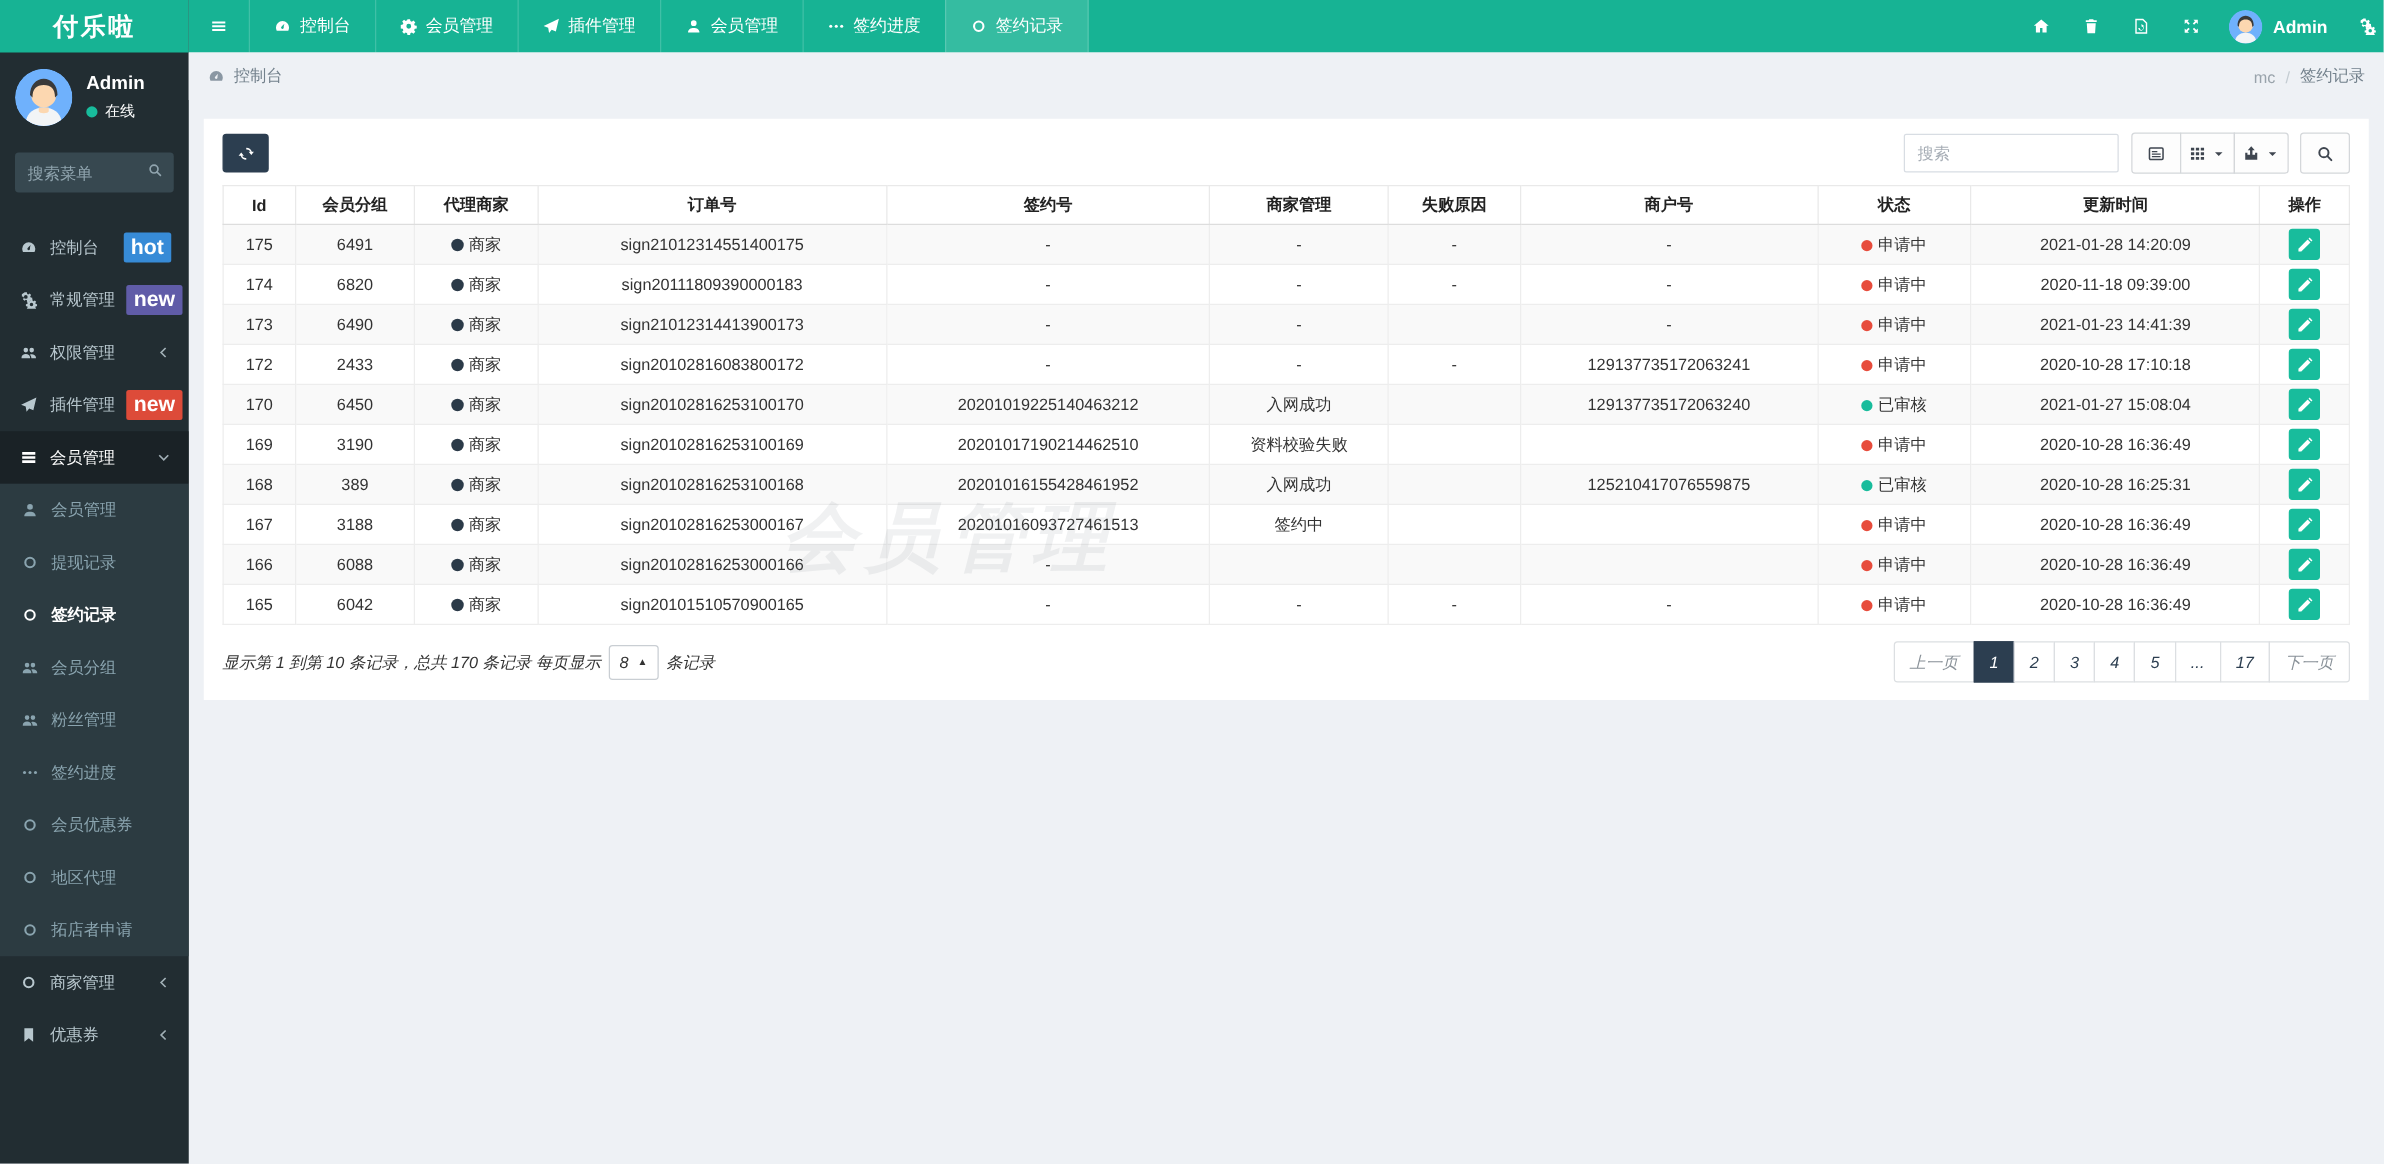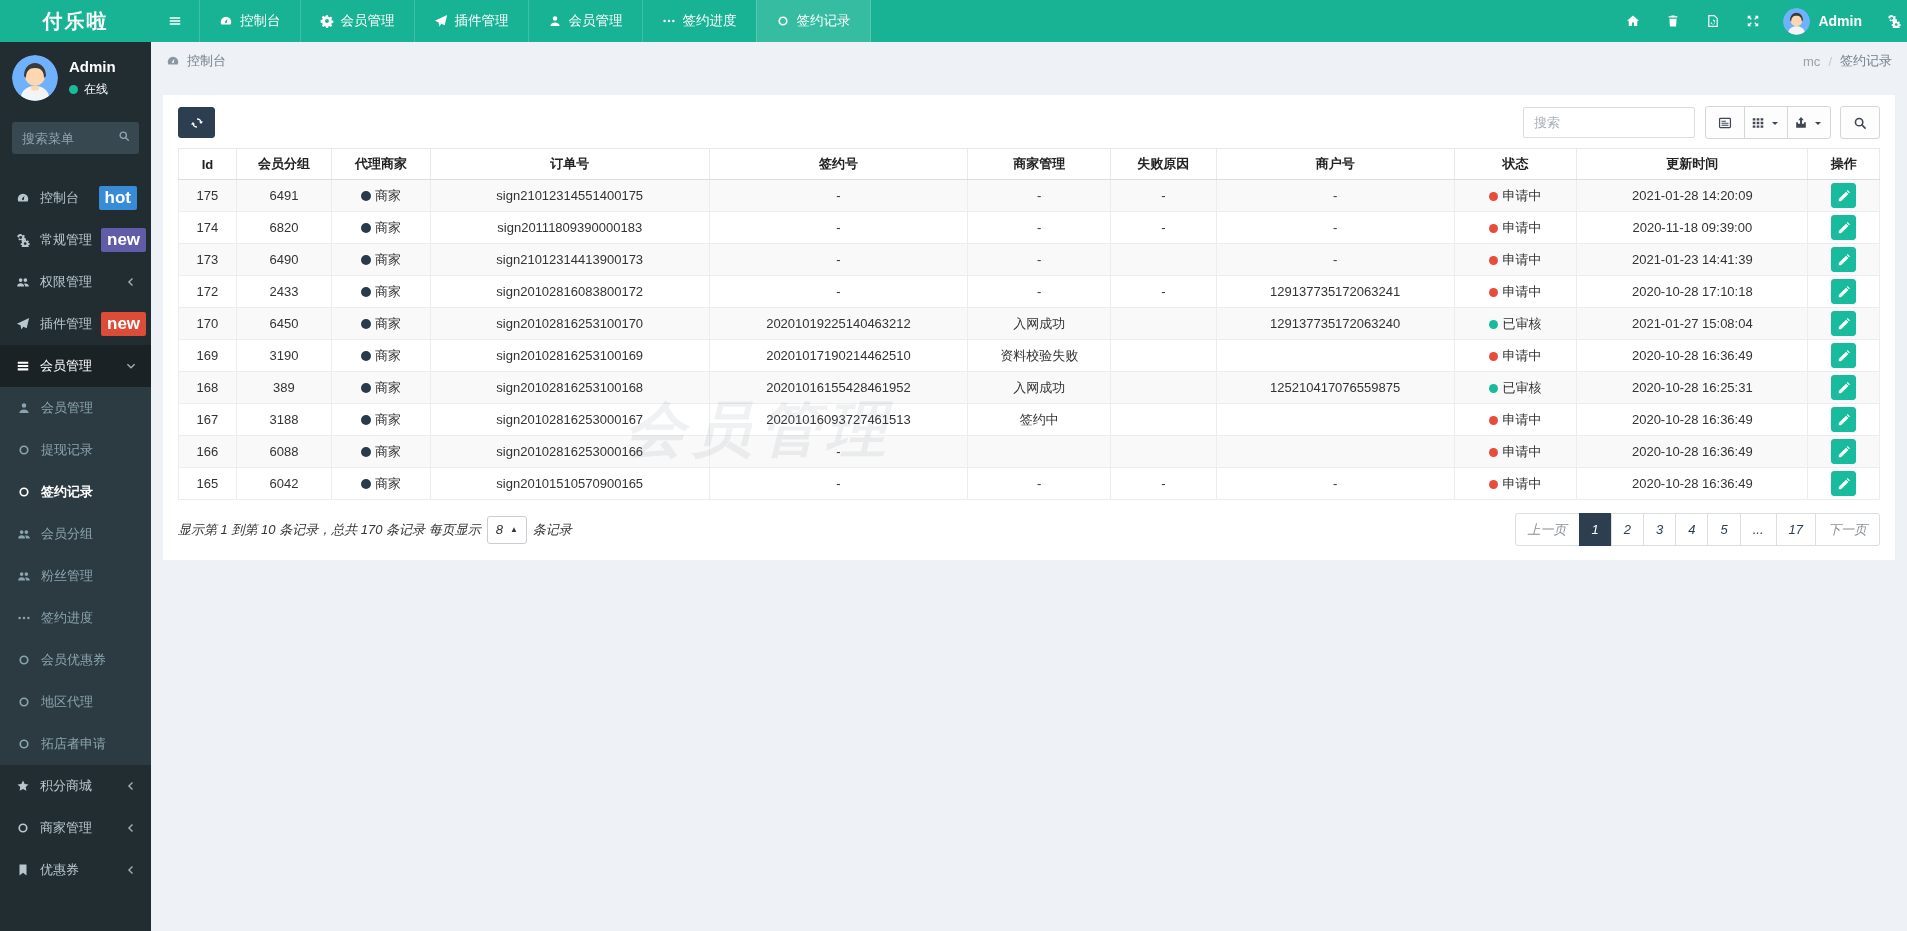--- a/index.html
+++ b/index.html
@@ -271,33 +271,20 @@
             <span class="mi-label">地区代理</span>
           </div>
           <div class="menu-item">
             <span class="mi-icon">
               <svg class="ic" viewBox="0 0 16 16" fill="currentColor">
                 <circle cx="8" cy="8" r="4.3" fill="none" stroke="currentColor" stroke-width="1.9"></circle>
               </svg>
             </span>
             <span class="mi-label">拓店者申请</span>
           </div>
-        </div>
-        <div class="menu-item">
-          <span class="mi-icon">
-            <svg class="ic" viewBox="0 0 16 16" fill="currentColor">
-              <path d="M8 1.6l1.9 4 4.4.6-3.2 3 .8 4.3L8 11.4l-3.9 2.1.8-4.3-3.2-3 4.4-.6z"></path>
-            </svg>
-          </span>
-          <span class="mi-label">积分商城</span>
-          <span class="chev">
-            <svg class="ic ic12" viewBox="0 0 16 16" fill="currentColor">
-              <path fill="none" stroke="currentColor" stroke-width="1.8" d="M10 3.2 5.2 8l4.8 4.8"></path>
-            </svg>
-          </span>
         </div>
         <div class="menu-item">
           <span class="mi-icon">
             <svg class="ic" viewBox="0 0 16 16" fill="currentColor">
               <circle cx="8" cy="8" r="4.3" fill="none" stroke="currentColor" stroke-width="1.9"></circle>
             </svg>
           </span>
           <span class="mi-label">商家管理</span>
           <span class="chev">
             <svg class="ic ic12" viewBox="0 0 16 16" fill="currentColor">

